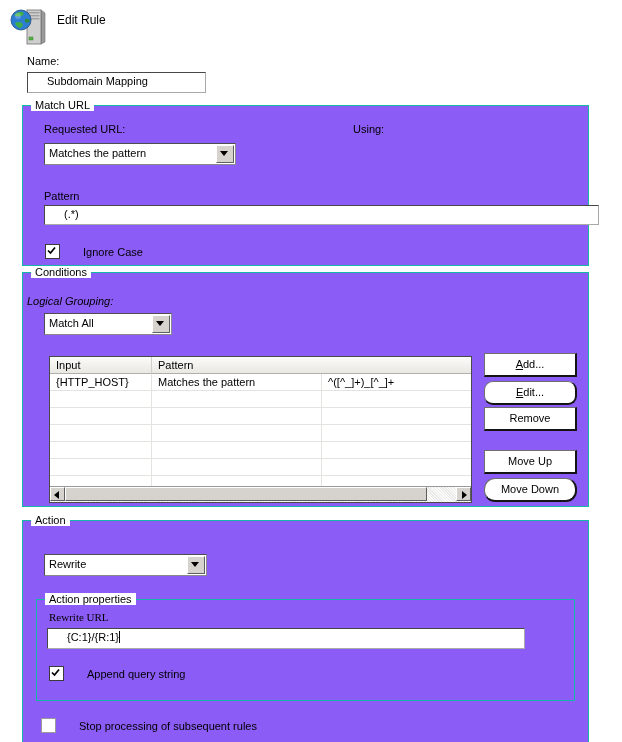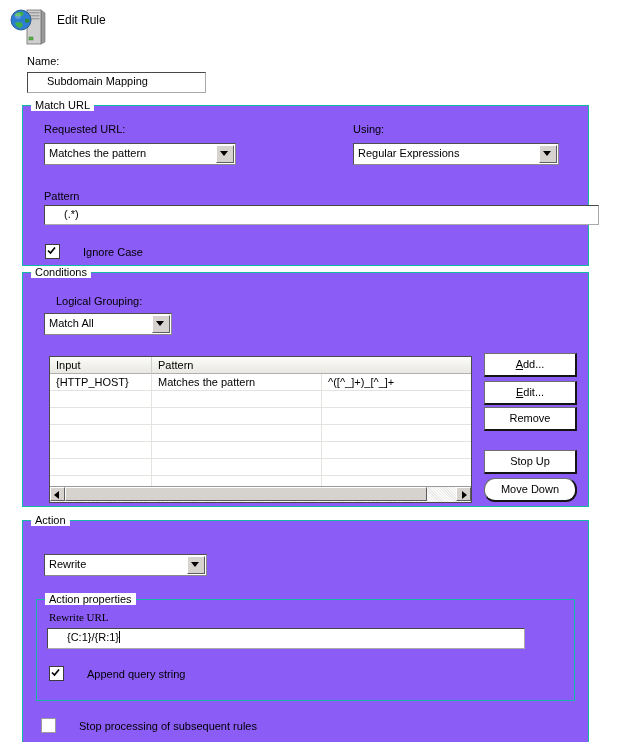--- a/index.html
+++ b/index.html
@@ -114,46 +114,40 @@
 
   <span class="lbl" style="left:21px;top:17px;">Requested URL:</span>
   <div class="combo" style="left:21px;top:37px;width:190px;">
     <span class="combo-text">Matches the pattern</span>
     <span class="combo-btn">
         <span class="tri-down"></span>
       </span>
   </div>
 
   <span class="lbl" style="left:330px;top:17px;">Using:</span>
-  <div class="combo" style="left:330px;top:37px;width:204px;">
-    <span class="combo-text">Regular Expressions</span>
-    <span class="combo-btn">
-        <span class="tri-down"></span>
-      </span>
-  </div>
 
   <span class="lbl" style="left:21px;top:84px;">Pattern</span>
   <div class="tinput" style="left:21px;top:99px;width:534px;height:18px;">
     <span>(.*)</span>
   </div>
 
   <div class="checkrow" style="left:22px;top:138px;">
     <span class="checkbox checked">
       <svg width="11" height="11" viewBox="0 0 11 11">
           <path d="M2 5.5 L4.5 8 L9 2.5" stroke="#000" stroke-width="1.7" fill="none"></path>
         </svg>
     </span>
     <span>Ignore Case</span>
   </div>
 </div>
 
 <div class="groupbox" style="left:22px;top:272px;width:565px;height:233px;">
   <span class="legend">Conditions</span>
 
-  <span class="lbl" style="left:33px;top:22px;">Logical Grouping:</span>
+  <span class="lbl" style="left:4px;top:22px;font-style:italic;">Logical Grouping:</span>
   <div class="combo" style="left:21px;top:40px;width:126px;">
     <span class="combo-text">Match All</span>
     <span class="combo-btn">
         <span class="tri-down"></span>
       </span>
   </div>
 
   <div class="table" style="left:26px;top:83px;width:421px;height:145px;">
     <div class="thead">
       <div class="th" style="width:102px;">Input</div>
@@ -202,28 +196,28 @@
       <span class="sb-rest"></span>
       <span class="sb-btn">
           <span class="tri-right"></span>
         </span>
     </div>
   </div>
 
   <div class="btn" style="left:461px;top:80px;">
     <span class="btn-label u-first">Add...</span>
   </div>
-  <div class="btn" style="left:461px;top:108px;">
+  <div class="btn" style="left:461px;top:108px;border-radius:9px;">
     <span class="btn-label u-first">Edit...</span>
   </div>
   <div class="btn" style="left:461px;top:134px;">
     <span class="btn-label">Remove</span>
   </div>
   <div class="btn" style="left:461px;top:177px;">
-    <span class="btn-label">Stop Up</span>
+    <span class="btn-label">Move Up</span>
   </div>
   <div class="btn" style="left:461px;top:205px;border-radius:11px;">
     <span class="btn-label">Move Down</span>
   </div>
 </div>
 
 <div class="groupbox" style="left:22px;top:520px;width:565px;height:232px;">
   <span class="legend">Action</span>
 
   <div class="combo" style="left:21px;top:33px;width:161px;">

